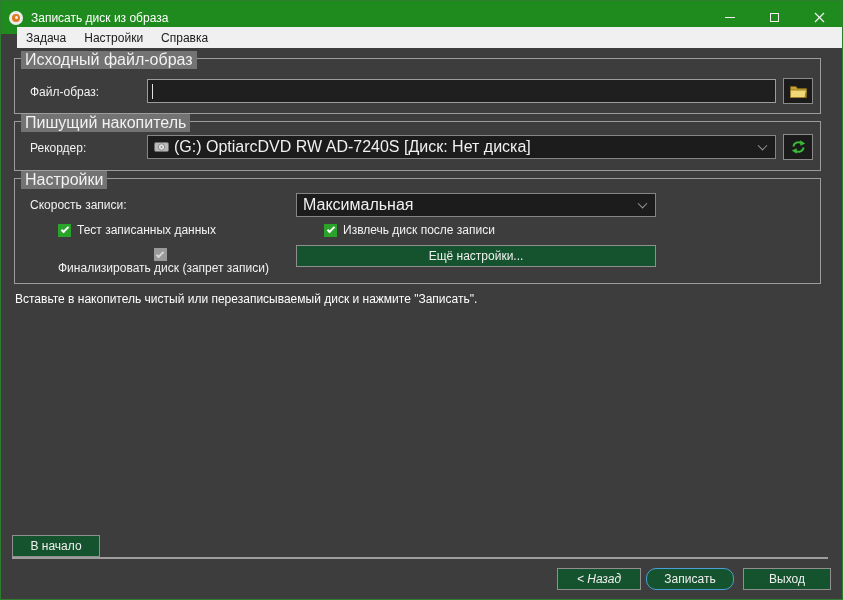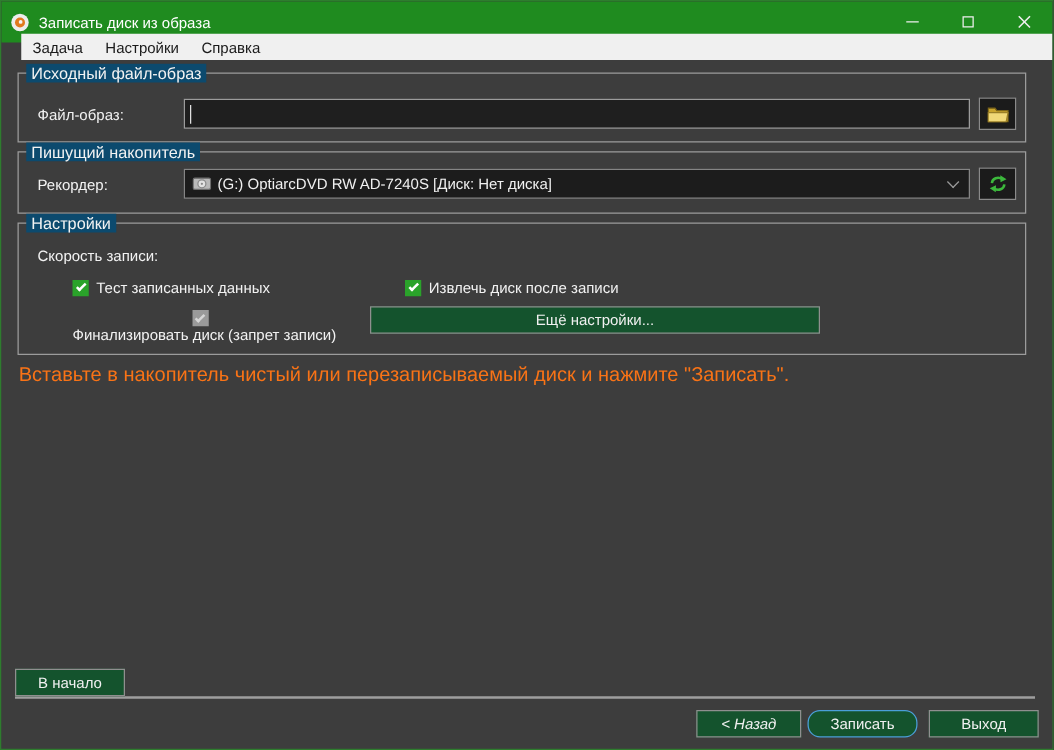--- a/index.html
+++ b/index.html
@@ -17,41 +17,41 @@
   .title { color:#ffffff; font-size:12px; margin-left:8px; white-space:nowrap; }
   .win-controls { margin-left:auto; display:flex; height:100%; }
   .win-btn { width:45px; height:100%; display:flex; align-items:center; justify-content:center; cursor:default; }
   .glyph-min { width:10px; height:1px; background:#efefef; }
   .glyph-max { width:9px; height:9px; border:1px solid #efefef; }
   
   .menubar { position:absolute; top:26px; left:16px; right:0; height:21px; background:#f0f0f0; display:flex; align-items:center; }
   .menu-item { padding:0 9px; height:100%; display:flex; align-items:center; font-size:12px; color:#1a1a1a; }
   
   .groupbox { position:absolute; left:13px; width:807px; border:1px solid #9c9c9c; }
-  .groupbox-title { position:absolute; top:-8px; left:6px; background:#0c4a6e; padding:0 4px; font-size:13px; color:#f2f2f2; white-space:nowrap; }
+  .groupbox-title { position:absolute; top:-8px; left:6px; background:#737373; padding:0 4px; font-size:16px; color:#f2f2f2; white-space:nowrap; }
   .form-label { position:absolute; color:#f2f2f2; font-size:12px; white-space:nowrap; }
   
   .text-input { position:absolute; background:#1f1f1f; border:1px solid #9c9c9c; color:#f0f0f0; font-size:12px; padding:0 4px; outline:none; font-family:"Liberation Sans", sans-serif; }
-  .dropdown { position:absolute; background:#1c1c1c; border:1px solid #858585; color:#f0f0f0; font-size:12px; display:flex; align-items:center; padding:0 20px 0 6px; }
+  .dropdown { position:absolute; background:#1c1c1c; border:1px solid #858585; color:#f0f0f0; font-size:16px; display:flex; align-items:center; padding:0 20px 0 6px; }
   .dropdown .dd-text { white-space:nowrap; overflow:hidden; }
   .chevron { position:absolute; right:9px; top:50%; width:7px; height:7px; border-right:1px solid #9a9a9a; border-bottom:1px solid #9a9a9a; transform:translateY(-70%) rotate(45deg); }
   .icon-btn { position:absolute; width:30px; height:26px; background:#1b1b1b; border:1px solid #8a8a8a; display:flex; align-items:center; justify-content:center; cursor:pointer; }
   
   .checkbox-row { position:absolute; display:flex; align-items:center; cursor:pointer;padding-left:28px; }
   .checkbox { width:13px; height:13px; margin-right:6px; display:flex; align-items:center; justify-content:center; flex:0 0 auto; }
   .checkbox.green { background:#2aa32a; }
   .checkbox.gray  { background:#9a9a9a; }
   .checkmark { width:8px; height:4px; border-left:2px solid #ffffff; border-bottom:2px solid #ffffff; transform:rotate(-45deg); margin-top:-2px; }
   .checkbox.gray .checkmark { border-color:#d6d6d6; }
   .checkbox-row .cb-label { color:#f2f2f2; font-size:12px; white-space:nowrap; }
   
   .btn { position:absolute; background:#14532d; border:1px solid #8f8f8f; color:#f0f0f0; font-size:12px; display:flex; align-items:center; justify-content:center; cursor:pointer; font-family:"Liberation Sans", sans-serif; }
   .btn.primary { border-color:#4a9fd8; }
   
-  .status-text { position:absolute; left:14px; top:291px; color:#f97316; font-size:16px; white-space:nowrap; }
+  .status-text { position:absolute; left:14px; top:291px; color:#ffffff; font-size:12px; white-space:nowrap; }
   .separator { position:absolute; left:11px; right:14px; top:556px; height:2px; background:#9e9e9e; }
   .caret { position:absolute; left:4px; top:4px; width:1px; height:15px; background:#e0e0e0; }
 </style>
 </head>
 <body>
 
 <div class="window">
 
   <div class="titlebar">
     <span class="app-icon"></span>
@@ -111,20 +111,24 @@
         <polygon points="9.2,0.2 14.2,3.4 9.4,5.8" fill="#3cb83c"></polygon>
         <path d="M12.5 7.5 A5 4.6 0 0 1 4.4 10.8" fill="none" stroke="#3cb83c" stroke-width="2"></path>
         <polygon points="5.8,8.2 0.8,10.6 5.6,13.8" fill="#3cb83c"></polygon>
       </svg>
     </div>
   </div>
 
   <div class="groupbox" style="top:177px; height:106px;">
     <span class="groupbox-title">Настройки</span>
     <span class="form-label" style="left:15px; top:19px;">Скорость записи:</span>
+    <div class="dropdown" style="left:281px; top:14px; width:360px; height:24px;">
+      <span class="dd-text">Максимальная</span>
+      <span class="chevron"></span>
+    </div>
 
     <div class="checkbox-row" style="left:15px; top:44px;">
       <span class="checkbox green">
           <span class="checkmark"></span>
         </span>
       <span class="cb-label">Тест записанных данных</span>
     </div>
 
     <div class="checkbox-row" style="left:281px; top:44px;">
       <span class="checkbox green">

